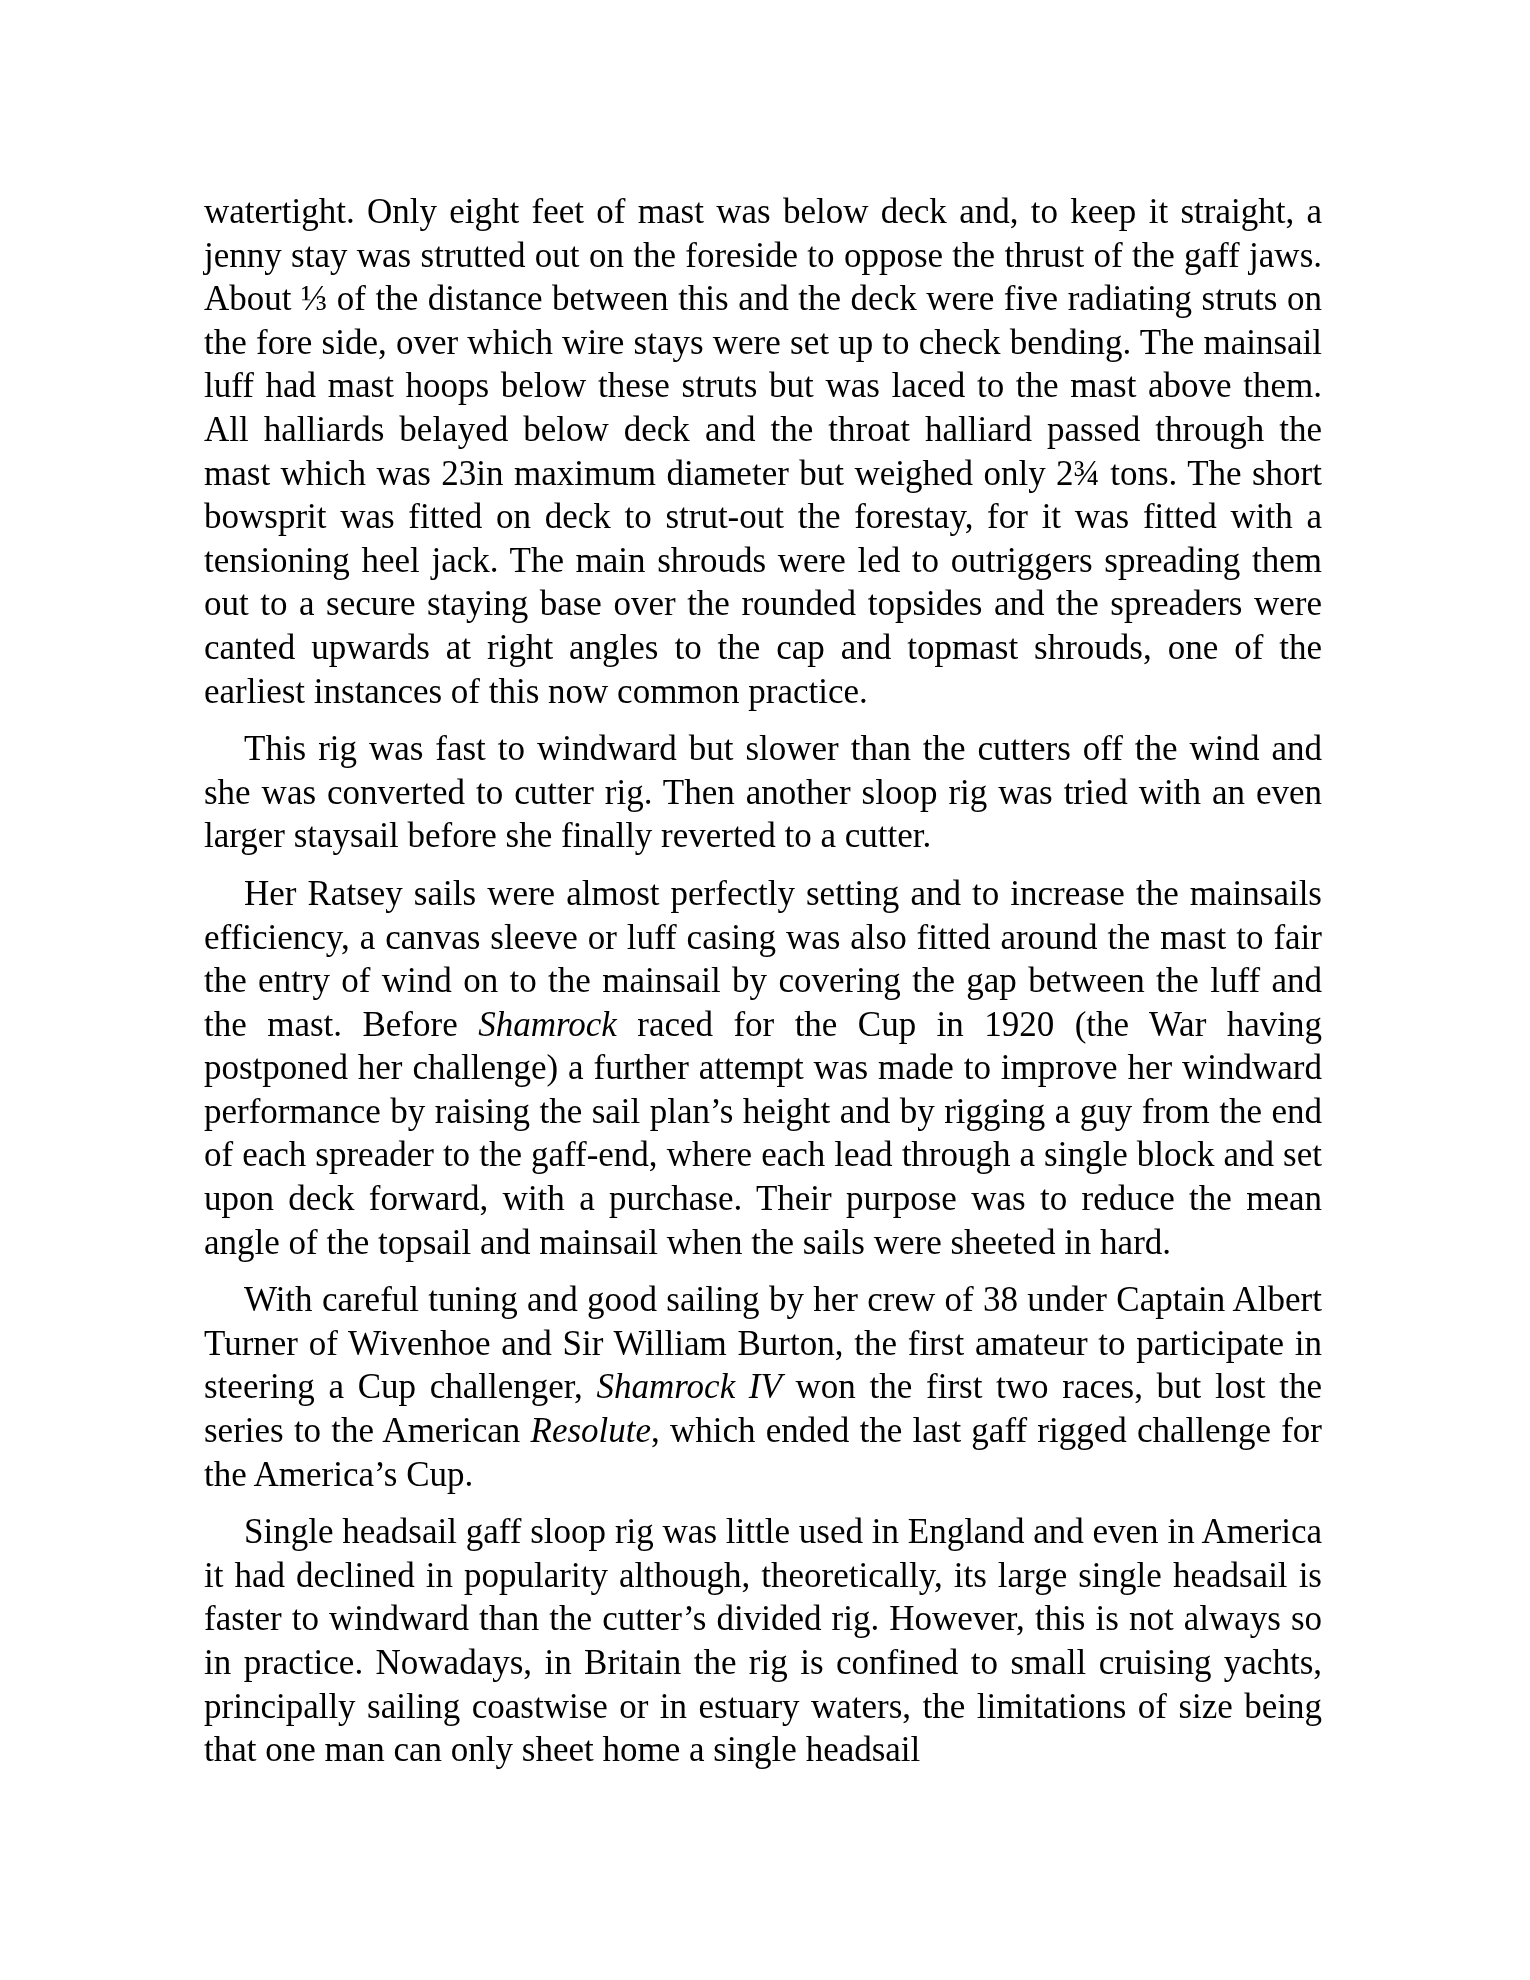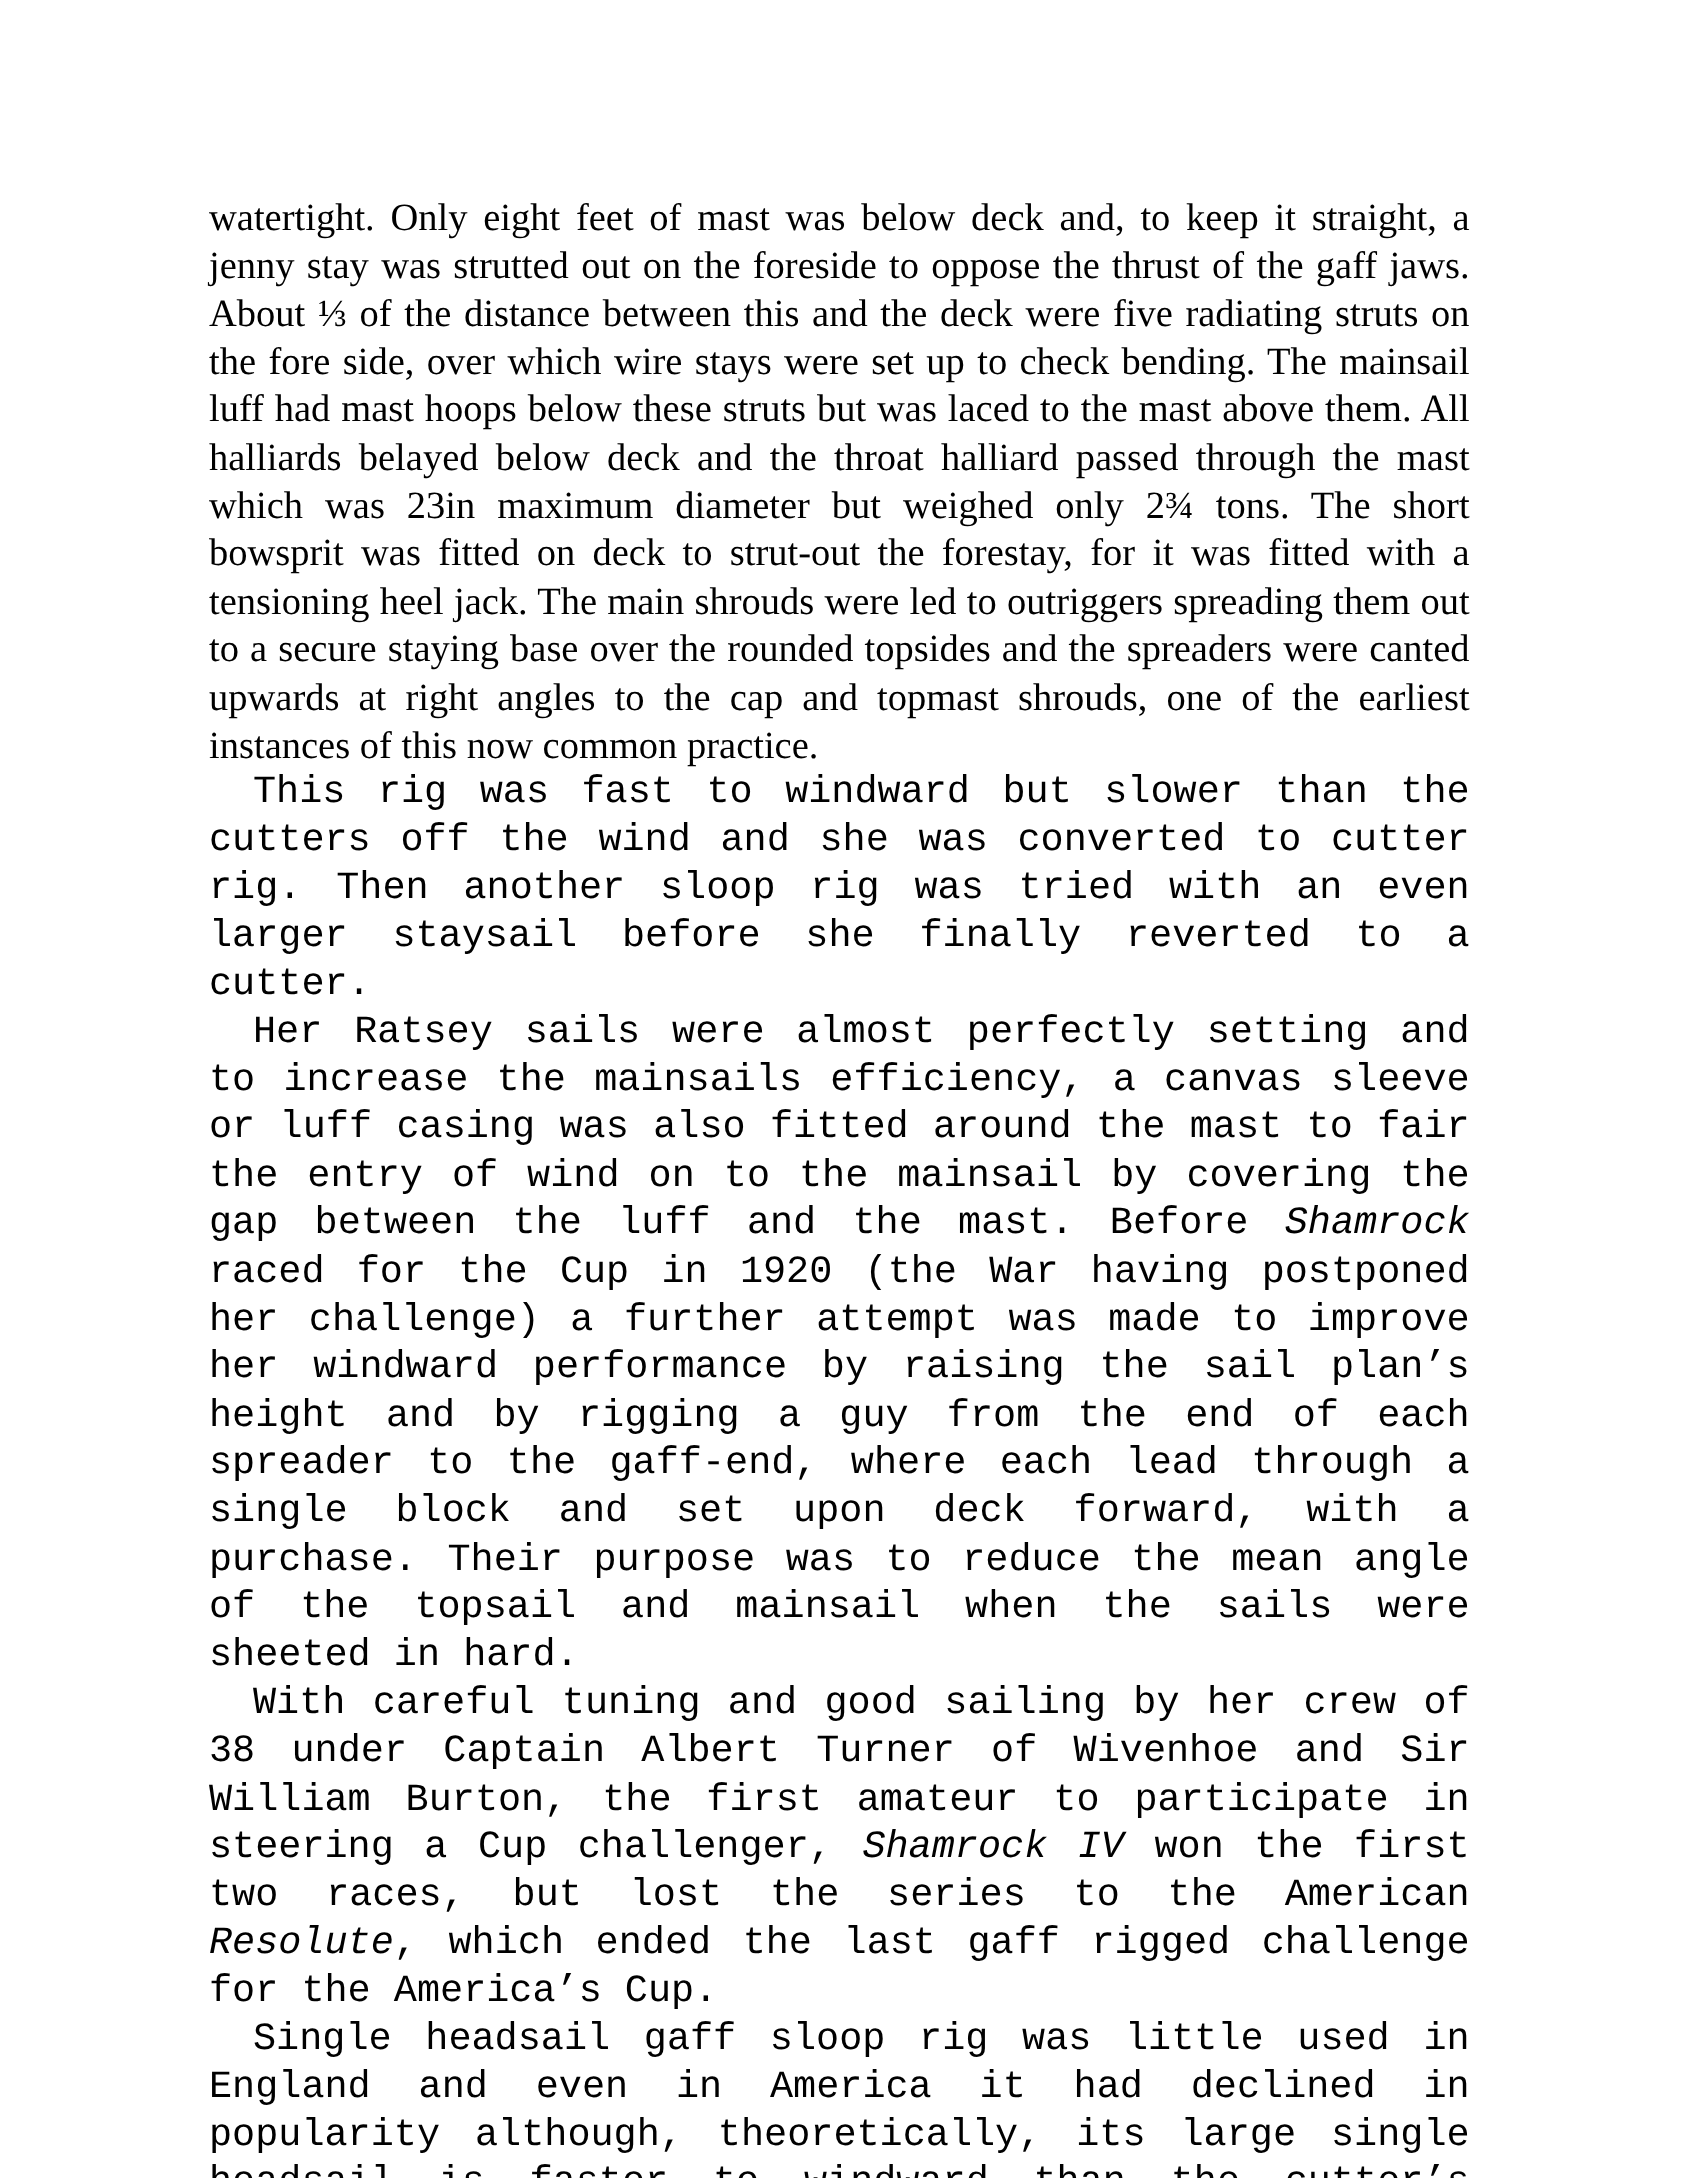--- a/index.html
+++ b/index.html
@@ -18,26 +18,25 @@
     left: 190px;
     top: 176px;
     width: 1146px;
     font-family: "Liberation Serif", "DejaVu Serif", serif;
     font-size: 35px;
     line-height: 43.6px;
     color: #000000;
     text-align: justify;
   }
   .para {
-    margin: 0;
+    margin: 14px;
     padding: 0;
   }
   .para.indent {
     text-indent: 40px;
-    font-family: Liberation Mono, monospace;
   }
   .italic {
     font-style: italic;
   }
 </style>
 </head>
 <body>
 
 <div class="page" style="background: rgb(255, 255, 255);">
   <main class="text-block" style="color: rgb(0, 0, 0);">

